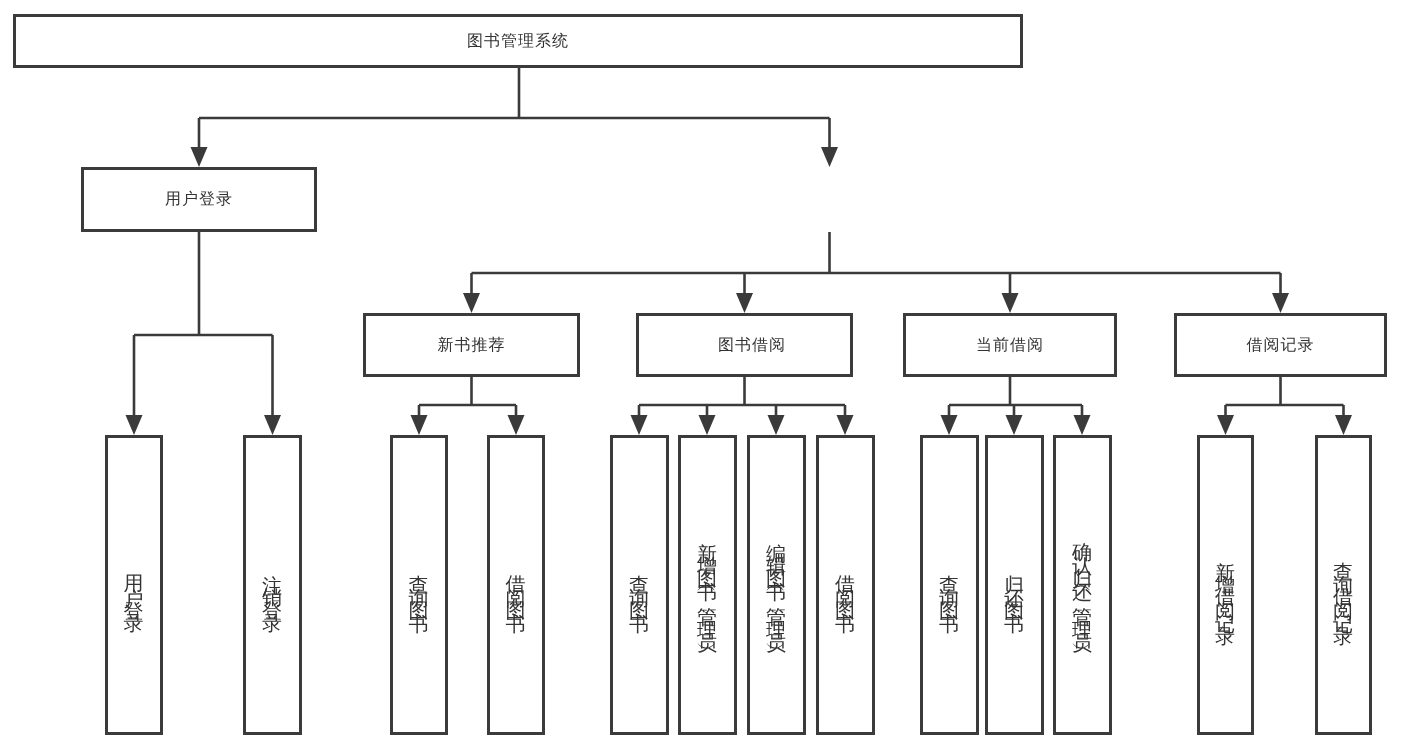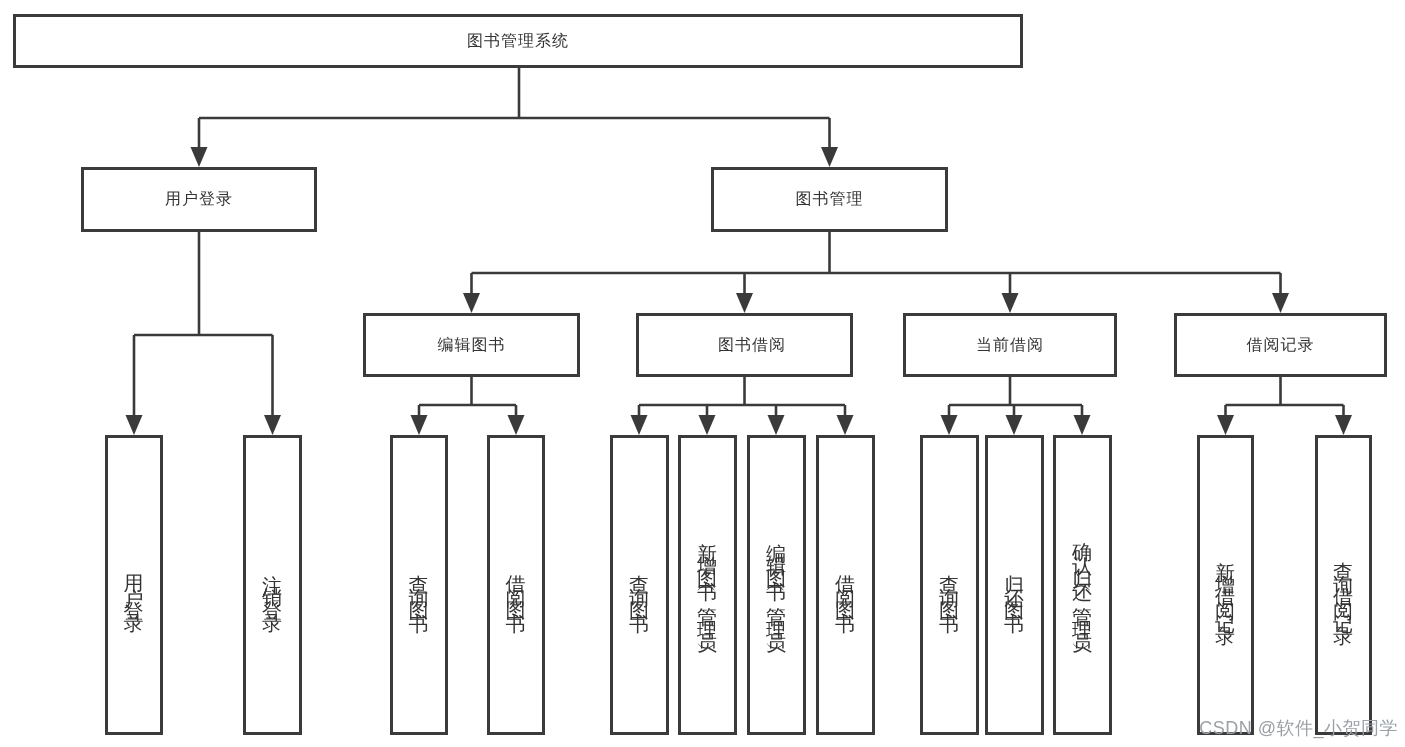--- a/index.html
+++ b/index.html
@@ -130,26 +130,23 @@
     </g>
   </svg>
 
   <div class="box h" style="left:13px; top:14px; width:1010px; height:54px;">
     <span>图书管理系统</span>
   </div>
 
   <div class="box h" style="left:81px; top:167px; width:236px; height:65px;">
     <span>用户登录</span>
   </div>
-  <div class="box h" style="left:711px; top:167px; width:237px; height:65px;">
-    <span>图书管理</span>
-  </div>
 
   <div class="box h" style="left:363px; top:313px; width:217px; height:64px;">
-    <span>编辑图书</span>
+    <span>新书推荐</span>
   </div>
   <div class="box h" style="left:636px; top:313px; width:217px; height:64px;padding-left:15px;">
     <span>图书借阅</span>
   </div>
   <div class="box h" style="left:903px; top:313px; width:214px; height:64px;">
     <span>当前借阅</span>
   </div>
   <div class="box h" style="left:1174px; top:313px; width:213px; height:64px;">
     <span>借阅记录</span>
   </div>
@@ -191,15 +188,14 @@
     <span>确认归还（管理员）</span>
   </div>
 
   <div class="box v" style="left:1197px; top:435px; width:57px; height:300px;">
     <span>新增借阅记录</span>
   </div>
   <div class="box v" style="left:1315px; top:435px; width:57px; height:300px;">
     <span>查询借阅记录</span>
   </div>
 
-  <div class="watermark">CSDN @软件_小贺同学</div>
 
 </div>
 
 </body></html>

